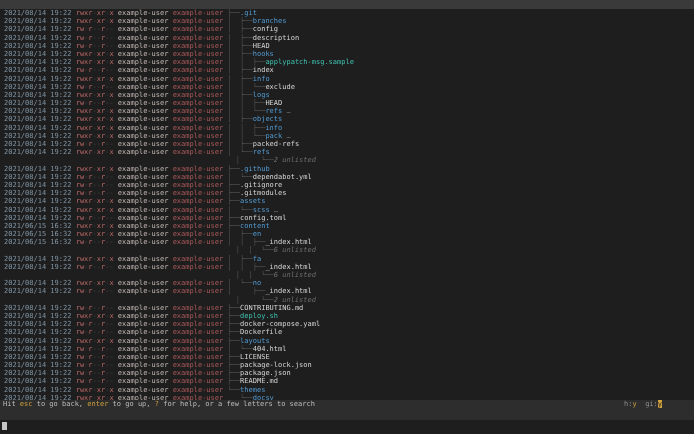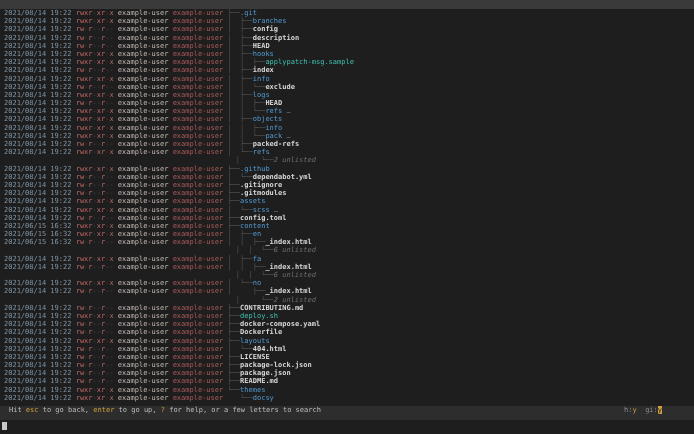--- a/index.html
+++ b/index.html
@@ -16,28 +16,28 @@
   }
   .tree{position:absolute;top:9px;left:0;right:0;bottom:23px;overflow:hidden;}
   .row{height:8.2px;line-height:8.2px;white-space:pre;padding-left:4px;overflow:hidden;}
   .c-date{color:var(--date);}
   .c-perm{color:var(--perm);}
   .c-dash{color:var(--perm_dash);}
   .c-owner{color:var(--owner);}
   .c-group{color:var(--group);}
   .c-prefix{color:var(--tree_line);}
   .c-dir{color:var(--dir);}
-  .c-file{color:var(--file);font-weight:bold;}
+  .c-file{color:var(--file);}
   .c-exec{color:var(--exec);margin-top:41px;}
   .c-unlisted{color:var(--unlisted);font-style:italic;}
   .c-suffix{color:var(--unlisted);}
   .statusbar{
-    position:absolute;left:0;right:0;bottom:14px;height:14px;line-height:9px;
+    position:absolute;left:0;right:0;bottom:14px;height:20px;line-height:9px;
     background:var(--hint_bg);color:var(--hint_text);
-    white-space:pre;padding-left:9px;display:flex;justify-content:space-between;overflow:hidden;
+    white-space:pre;padding-left:3px;display:flex;justify-content:space-between;overflow:hidden;
   }
   .statusbar .key{color:var(--hint_key);}
   .flags{padding-right:32px;}
   .flag-label{color:var(--flag_label);}
   .flag-value{color:var(--flag_value);}
   .flag-value.hl{background:var(--flag_value);color:#1e1e1e;}
   .inputline{position:absolute;left:0;right:0;bottom:0;height:14px;background:var(--bg);}
   .cursor{position:absolute;left:2px;top:2px;width:5px;height:8px;background:var(--cursor);}
 </style>
 </head>

